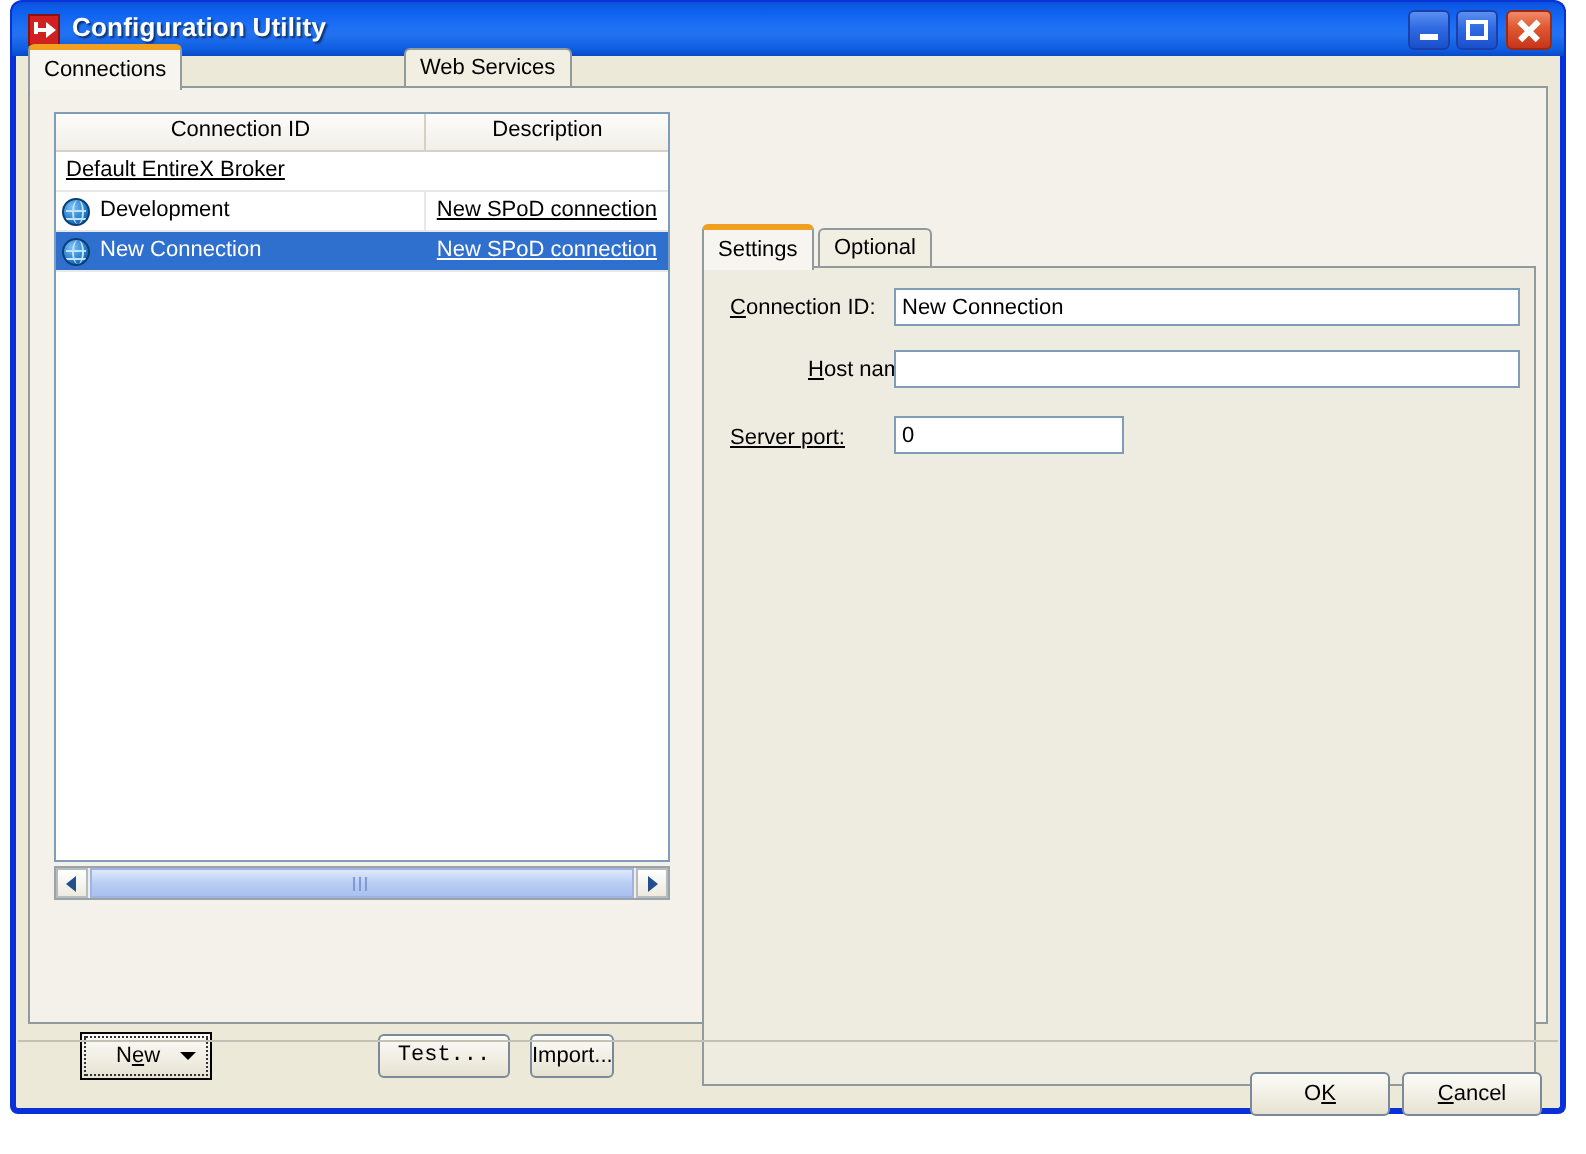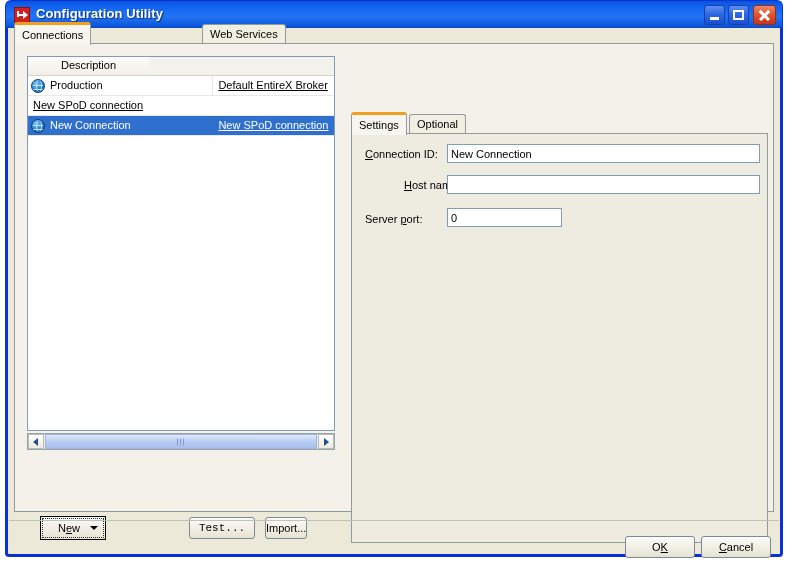--- a/index.html
+++ b/index.html
@@ -437,21 +437,21 @@
     font-family: "Liberation Sans", sans-serif;
     font-size: 11px;
     color: #000;
     padding: 0 3px;
     outline: none;
   }
   #lbl-conn { left: 13px; top: 14px; }
   #in-conn  { left: 95px; top: 10px; width: 313px; height: 19px; }
   #lbl-host { left: 13px; top: 45px; padding-left: 39px; }
   #in-host  { left: 95px; top: 41px; width: 313px; height: 19px; }
-  #lbl-port { left: 13px; top: 79px; }
+  #lbl-port { left: 13px; top: 79px; text-decoration: underline; }
   #in-port  { left: 95px; top: 74px; width: 115px; height: 19px; }
 
   
   #footer-sep {
     position: absolute;
     left: 1px;
     top: 505px;
     width: 770px;
     height: 1px;
     background: #c3c0b5;
@@ -503,32 +503,33 @@
     </div>
     <div class="otab" style="left:188px;">
       <span>Web Services</span>
     </div>
   </div>
 
   <div id="tabpage">
 
     <div id="listbox">
       <div id="list-header">
+        <div class="hcell c1">Connection ID</div>
         <div class="hcell c2">Description</div>
+      </div>
+
+      <div class="lrow">
+        <div class="cell c2">Default EntireX Broker</div>
       </div>
 
       <div class="lrow">
         <div class="cell c1">
           <span class="globe"></span>
-          <span>Production</span>
+          <span>Development</span>
         </div>
-        <div class="cell c2">Default EntireX Broker</div>
-      </div>
-
-      <div class="lrow">
         <div class="cell c2">New SPoD connection</div>
       </div>
 
       <div class="lrow selected">
         <div class="cell c1">
           <span class="globe"></span>
           <span>New Connection</span>
         </div>
         <div class="cell c2">New SPoD connection</div>
       </div>

